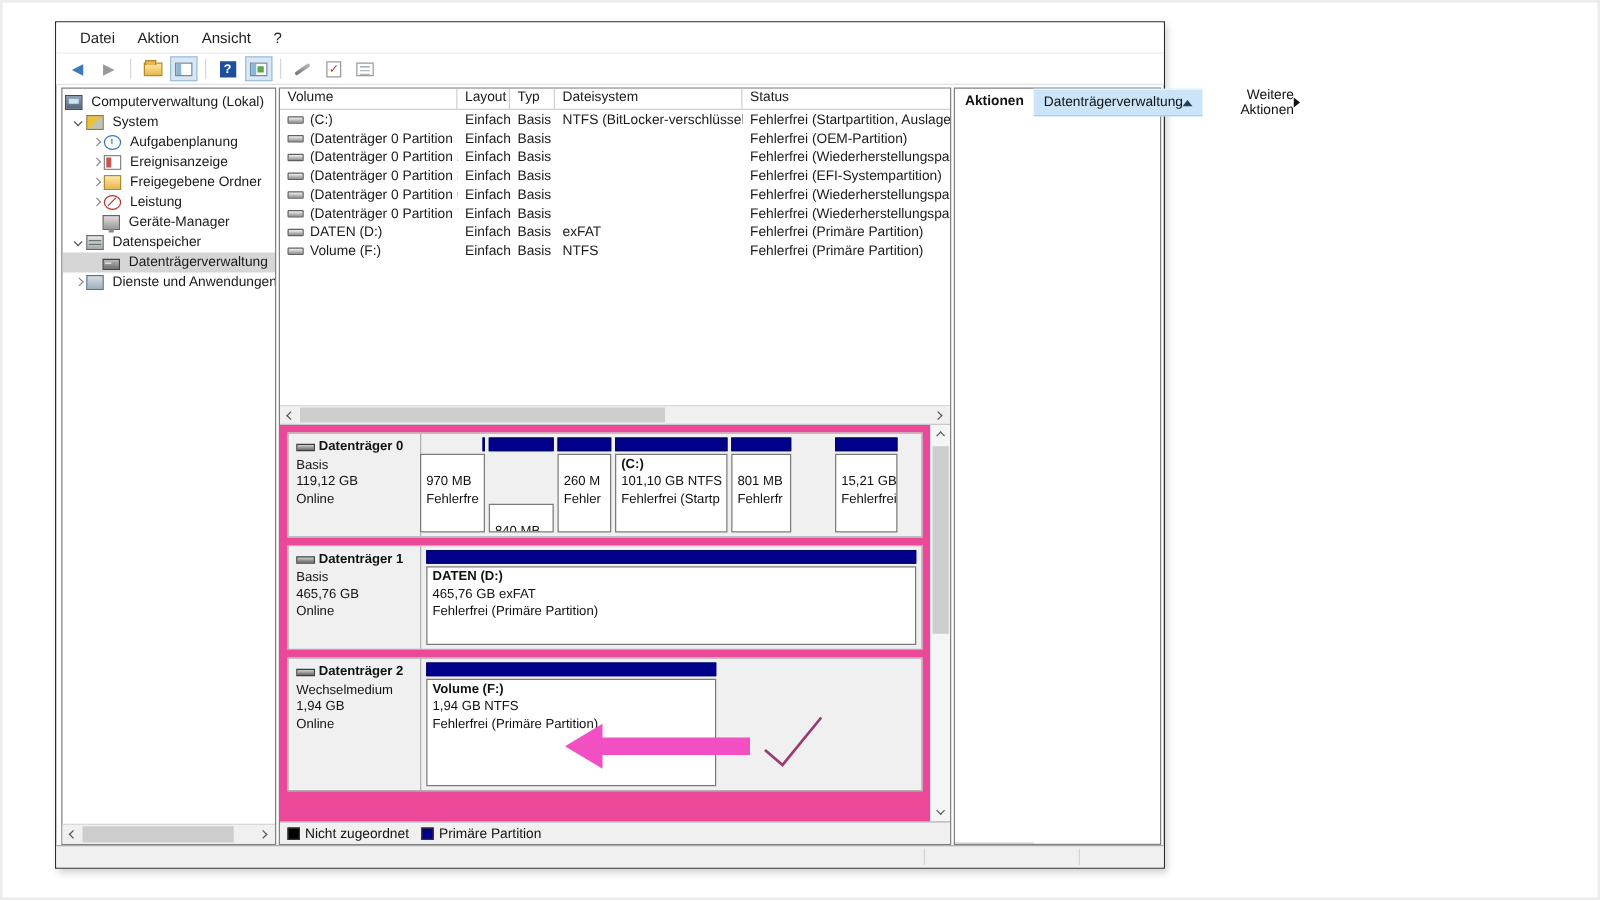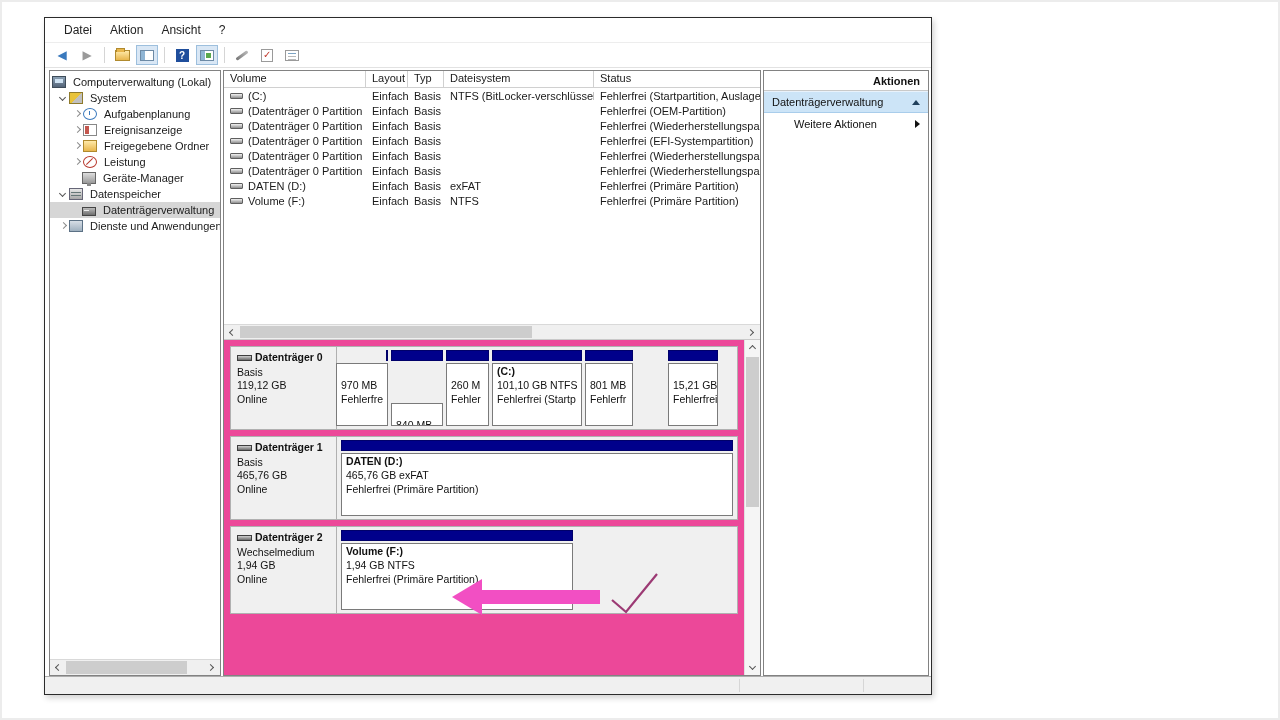--- a/index.html
+++ b/index.html
@@ -114,21 +114,21 @@
   .varrow.d2::after { content:""; position:absolute; left:5px; top:5px; width:4px; height:4px; border-right:1px solid #555; border-bottom:1px solid #555; transform:rotate(45deg); }
   .vthumb { position:absolute; left:1px; right:1px; top:17px; height:150px; background:#cdcdcd; }
 
   
   .legend { height:18px; flex:none; background:#f0f0f0; border-top:1px solid #b0b0b0; display:flex; align-items:center; gap:10px; padding-left:6px; }
   .leg-item { display:flex; align-items:center; gap:4px; font-size:11px; color:#111; }
   .swatch { width:10px; height:10px; border:1px solid #333; }
   .sw-black { background:#000; } .sw-navy { background:#00008b; }
 
   
-  .actions-pane { width:166px; flex:none; display:flex; flex-direction:column;text-align:right; }
+  .actions-pane { width:166px; flex:none; display:flex; flex-direction:row;text-align:right; }
   .act-header { font-size:11px; font-weight:bold; color:#111; padding:4px 8px 3px; border-bottom:1px solid #c9c9c9; }
   .act-group { display:flex; align-items:center; font-size:11px; color:#111; background:#cce4f7; border-top:1px solid #e9f2fb; border-bottom:1px solid #a9cdeb; height:22px; padding:0 8px; }
   .caret-up { margin-left:auto; width:0; height:0; border-left:4px solid transparent; border-right:4px solid transparent; border-bottom:5px solid #20405c; }
   .act-item { display:flex; align-items:center; font-size:11px; color:#111; height:22px; padding:0 8px 0 30px; }
   .caret-right { margin-left:auto; width:0; height:0; border-top:4px solid transparent; border-bottom:4px solid transparent; border-left:5px solid #111; }
 
   
   .statusbar { height:18px; flex:none; background:#f0f0f0; border-top:1px solid #adadad; position:relative; }
   .sb-div { position:absolute; top:2px; bottom:2px; width:1px; background:#d6d6d6; }
 
@@ -425,21 +425,21 @@
                 <span class="pbar"></span>
                 <span class="pbox">
                     <span class="pl0">DATEN (D:)</span>
                     <span class="pl">465,76 GB exFAT</span>
                     <span class="pl">Fehlerfrei (Primäre Partition)</span>
                   </span>
               </div>
             </div>
           </div>
 
-          <div class="disk-row" style="height:88px;">
+          <div class="disk-row" style="height:107px;">
             <div class="disk-label">
               <div class="disk-name">
                   <span class="disk-ic"></span>
                   <span>Datenträger 2</span>
                 </div>
               <div>Wechselmedium</div>
               <div>1,94 GB</div>
               <div>Online</div>
             </div>
             <div class="parts">
@@ -454,20 +454,30 @@
             </div>
           </div>
 
           <div class="vscroll">
             <span class="varrow u"></span>
             <span class="vthumb"></span>
             <span class="varrow d2"></span>
           </div>
         </div>
 
+        <div class="legend">
+          <span class="leg-item">
+              <span class="swatch sw-black"></span>
+              <span>Nicht zugeordnet</span>
+            </span>
+          <span class="leg-item">
+              <span class="swatch sw-navy"></span>
+              <span>Primäre Partition</span>
+            </span>
+        </div>
       </div>
 
       <div class="pane actions-pane">
         <div class="act-header">Aktionen</div>
         <div class="act-group">
           <span>Datenträgerverwaltung</span>
           <span class="caret-up"></span>
         </div>
         <div class="act-item">
           <span>Weitere Aktionen</span>

